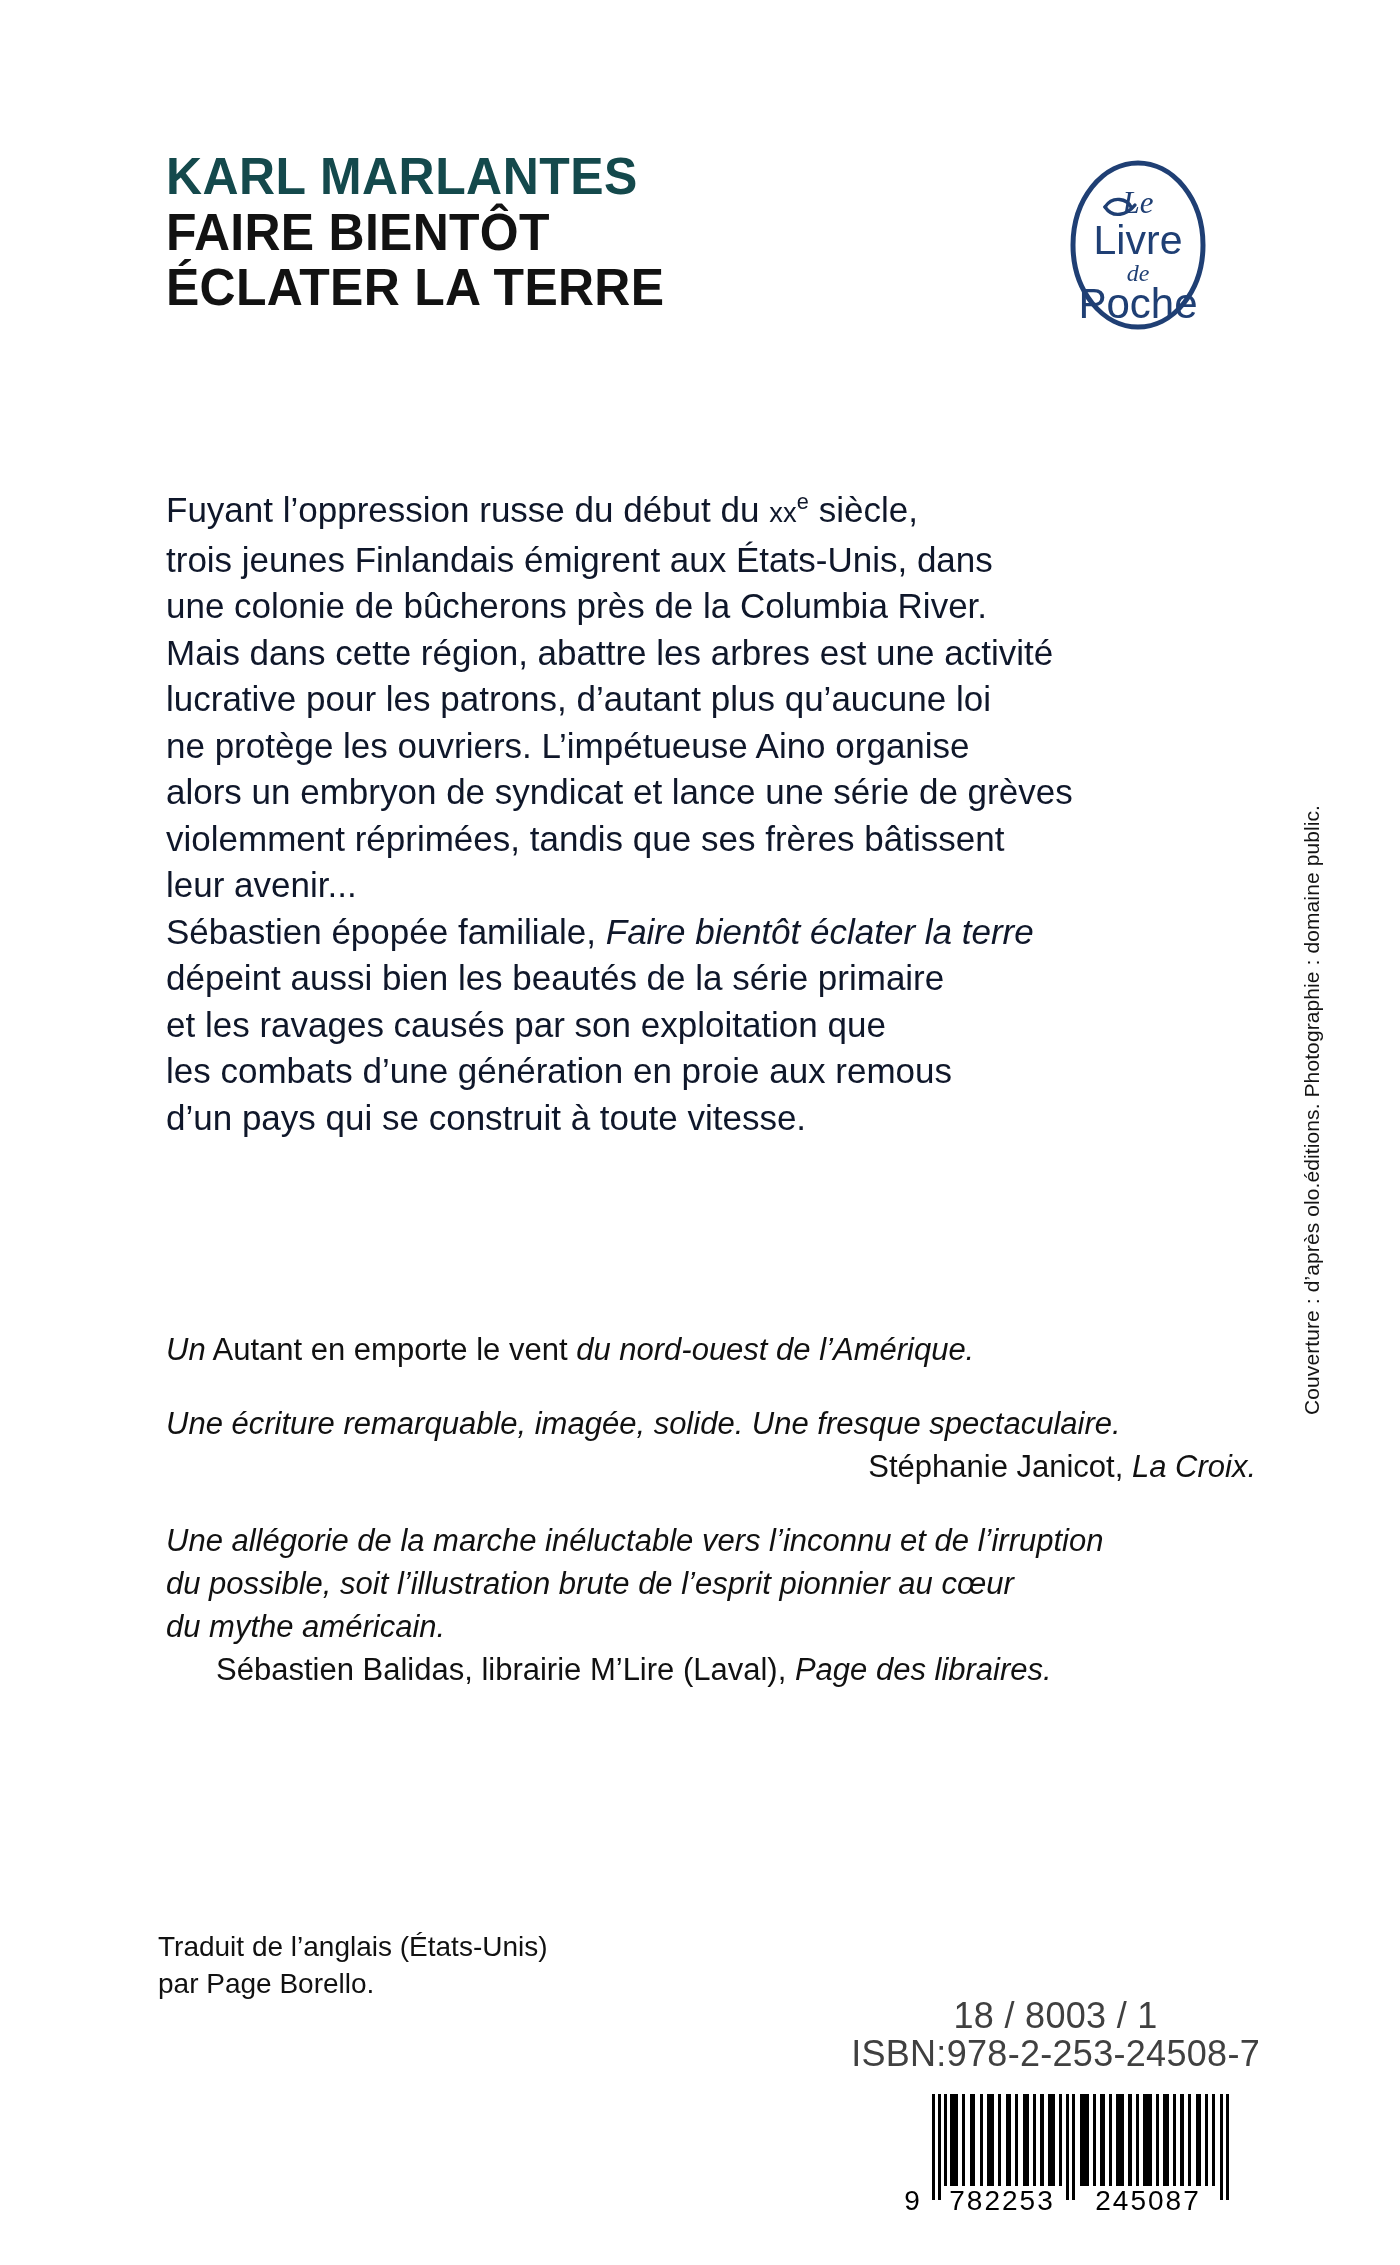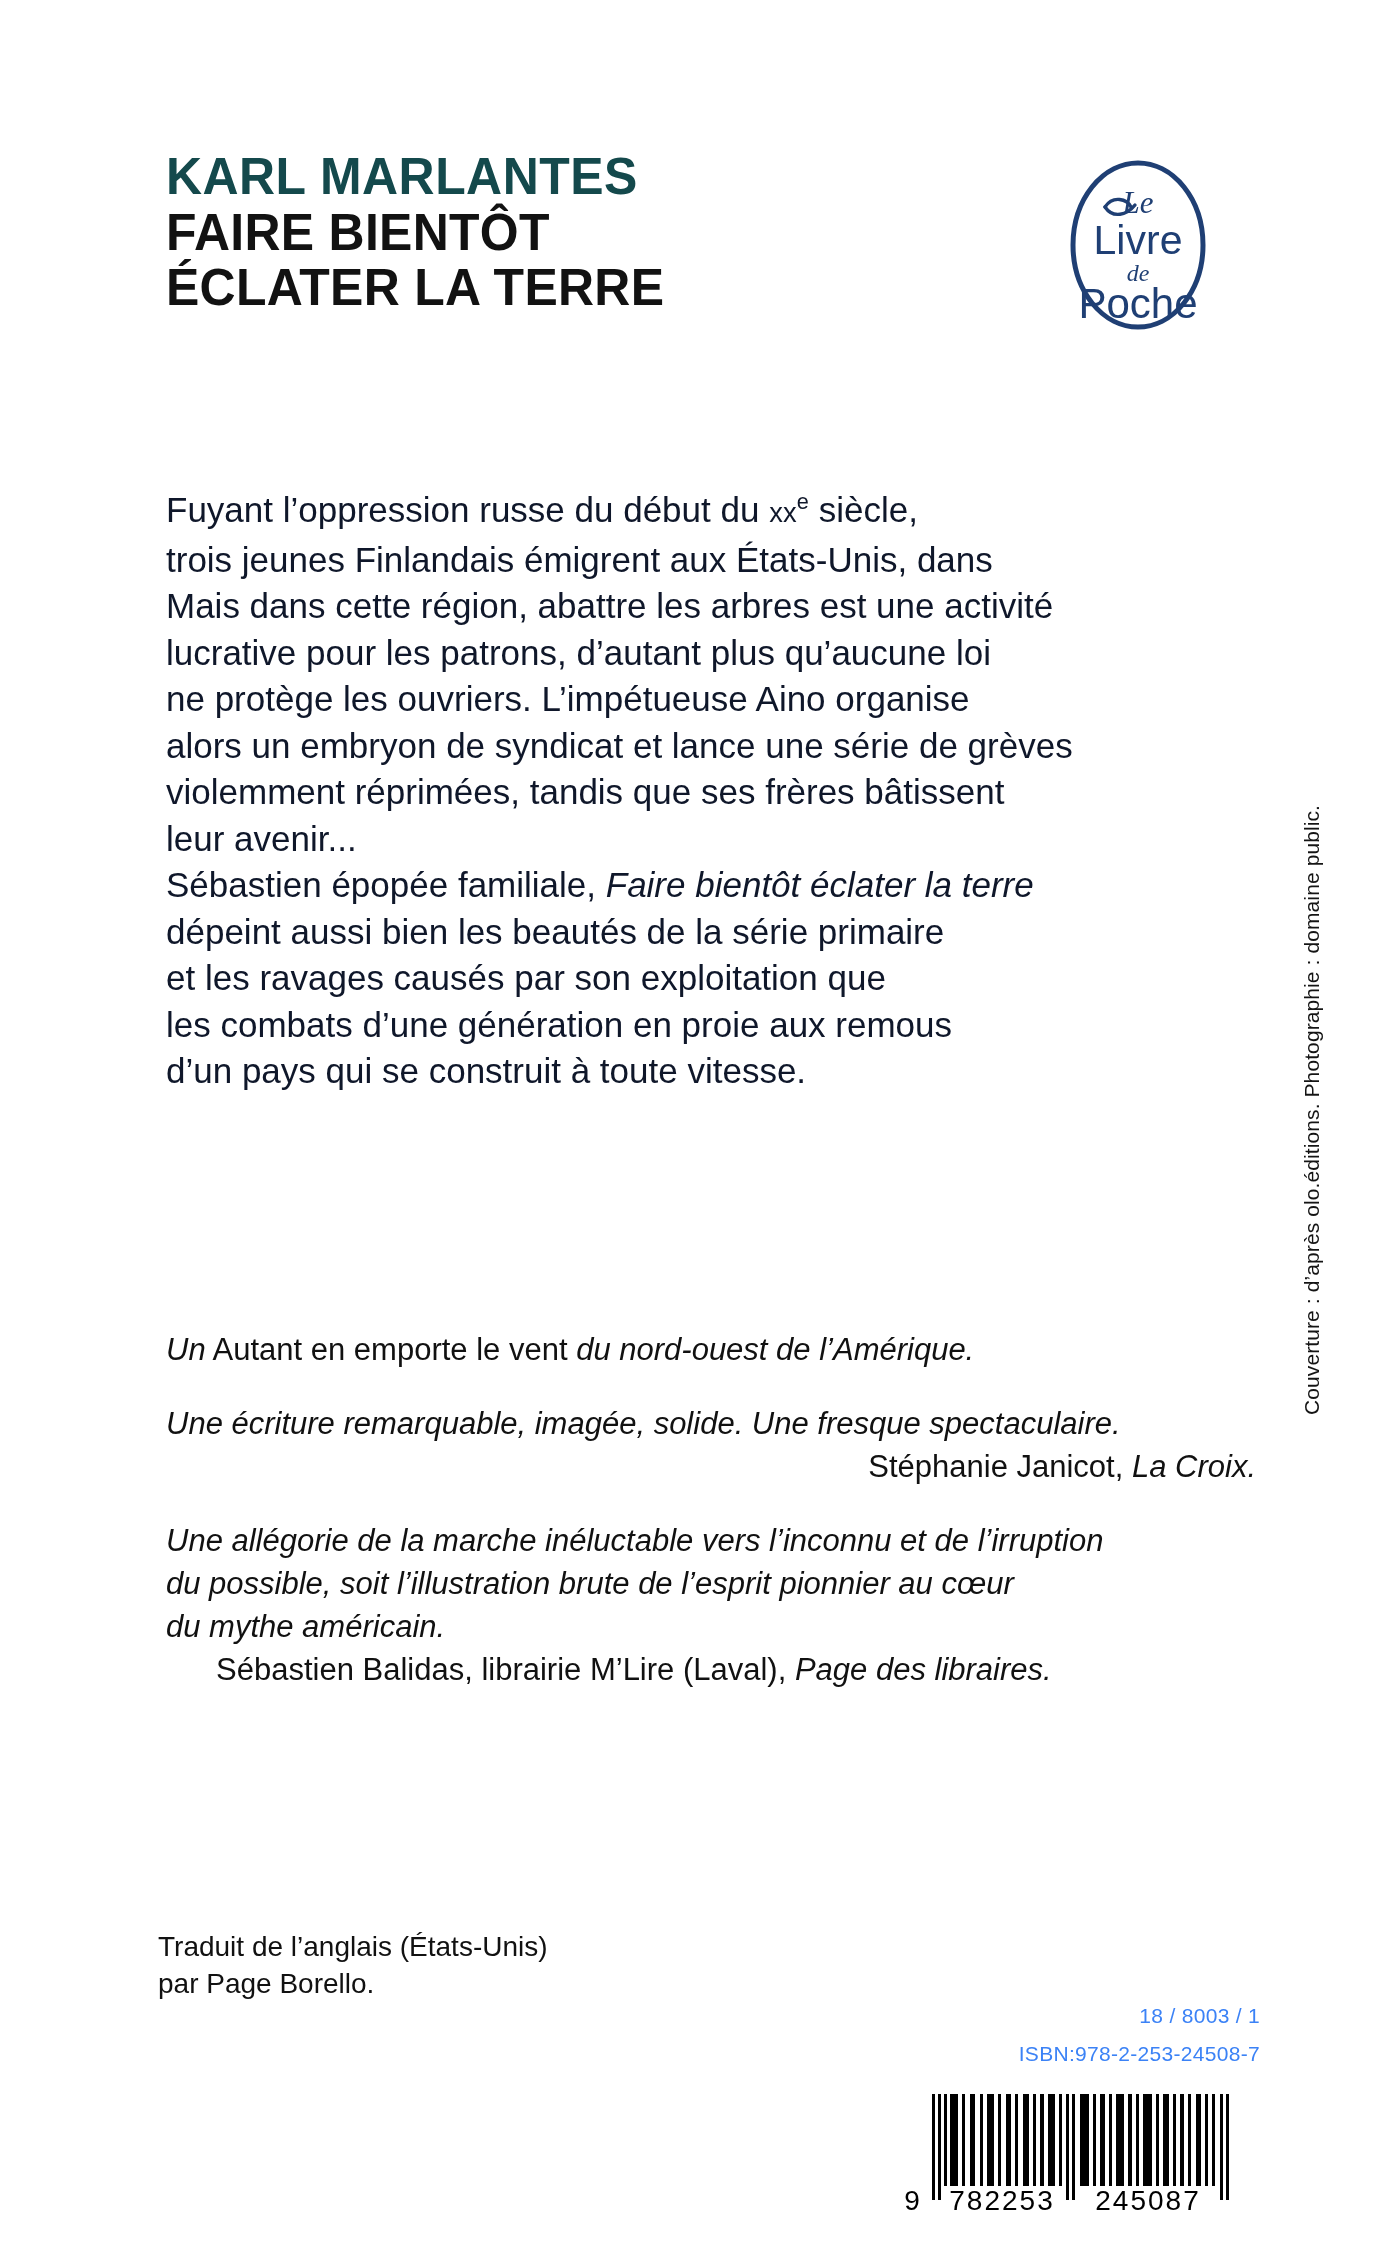--- a/index.html
+++ b/index.html
@@ -130,24 +130,24 @@
     font-size: 28px;
     line-height: 37px;
     color: #111111;
   }
   .translator .ln { display: block; white-space: nowrap; }
 
   .isbn-block {
     position: absolute;
     right: 140px;
     top: 1997px;
-    text-align: right;
-    font-size: 21px;
+    text-align: center;
+    font-size: 36px;
     line-height: 38px;
-    color: #3b82f6;
+    color: #404040;
   }
   .isbn-block .ln { display: block; white-space: nowrap; letter-spacing: 0.3px; }
 
   .barcode {
     position: absolute;
     right: 140px;
     top: 2088px;
     width: 370px;
     height: 138px;
   }
@@ -175,20 +175,21 @@
       <text x="73" y="99" text-anchor="middle" font-family="Liberation Sans, sans-serif" font-size="41" fill="#1f3f74">Livre</text>
       <text x="73" y="126" text-anchor="middle" font-family="Liberation Serif, serif" font-style="italic" font-size="24" fill="#1f3f74">de</text>
       <text x="73" y="163" text-anchor="middle" font-family="Liberation Sans, sans-serif" font-size="42" fill="#1f3f74">Poche</text>
     </svg>
   </div>
 
   <div class="synopsis">
     <p>
       <span class="ln"><span>Fuyant l’oppression russe du début du </span><span class="sc">xx</span><span class="sup-e">e</span><span> siècle,</span></span>
       <span class="ln">trois jeunes Finlandais émigrent aux États-Unis, dans</span>
+      <span class="ln">une colonie de bûcherons près de la Columbia River.</span>
       <span class="ln">Mais dans cette région, abattre les arbres est une activité</span>
       <span class="ln">lucrative pour les patrons, d’autant plus qu’aucune loi</span>
       <span class="ln">ne protège les ouvriers. L’impétueuse Aino organise</span>
       <span class="ln">alors un embryon de syndicat et lance une série de grèves</span>
       <span class="ln">violemment réprimées, tandis que ses frères bâtissent</span>
       <span class="ln">leur avenir...</span>
     </p>
     <p>
       <span class="ln"><span>Sébastien épopée familiale, </span><i>Faire bientôt éclater la terre</i></span>
       <span class="ln">dépeint aussi bien les beautés de la série primaire</span>

